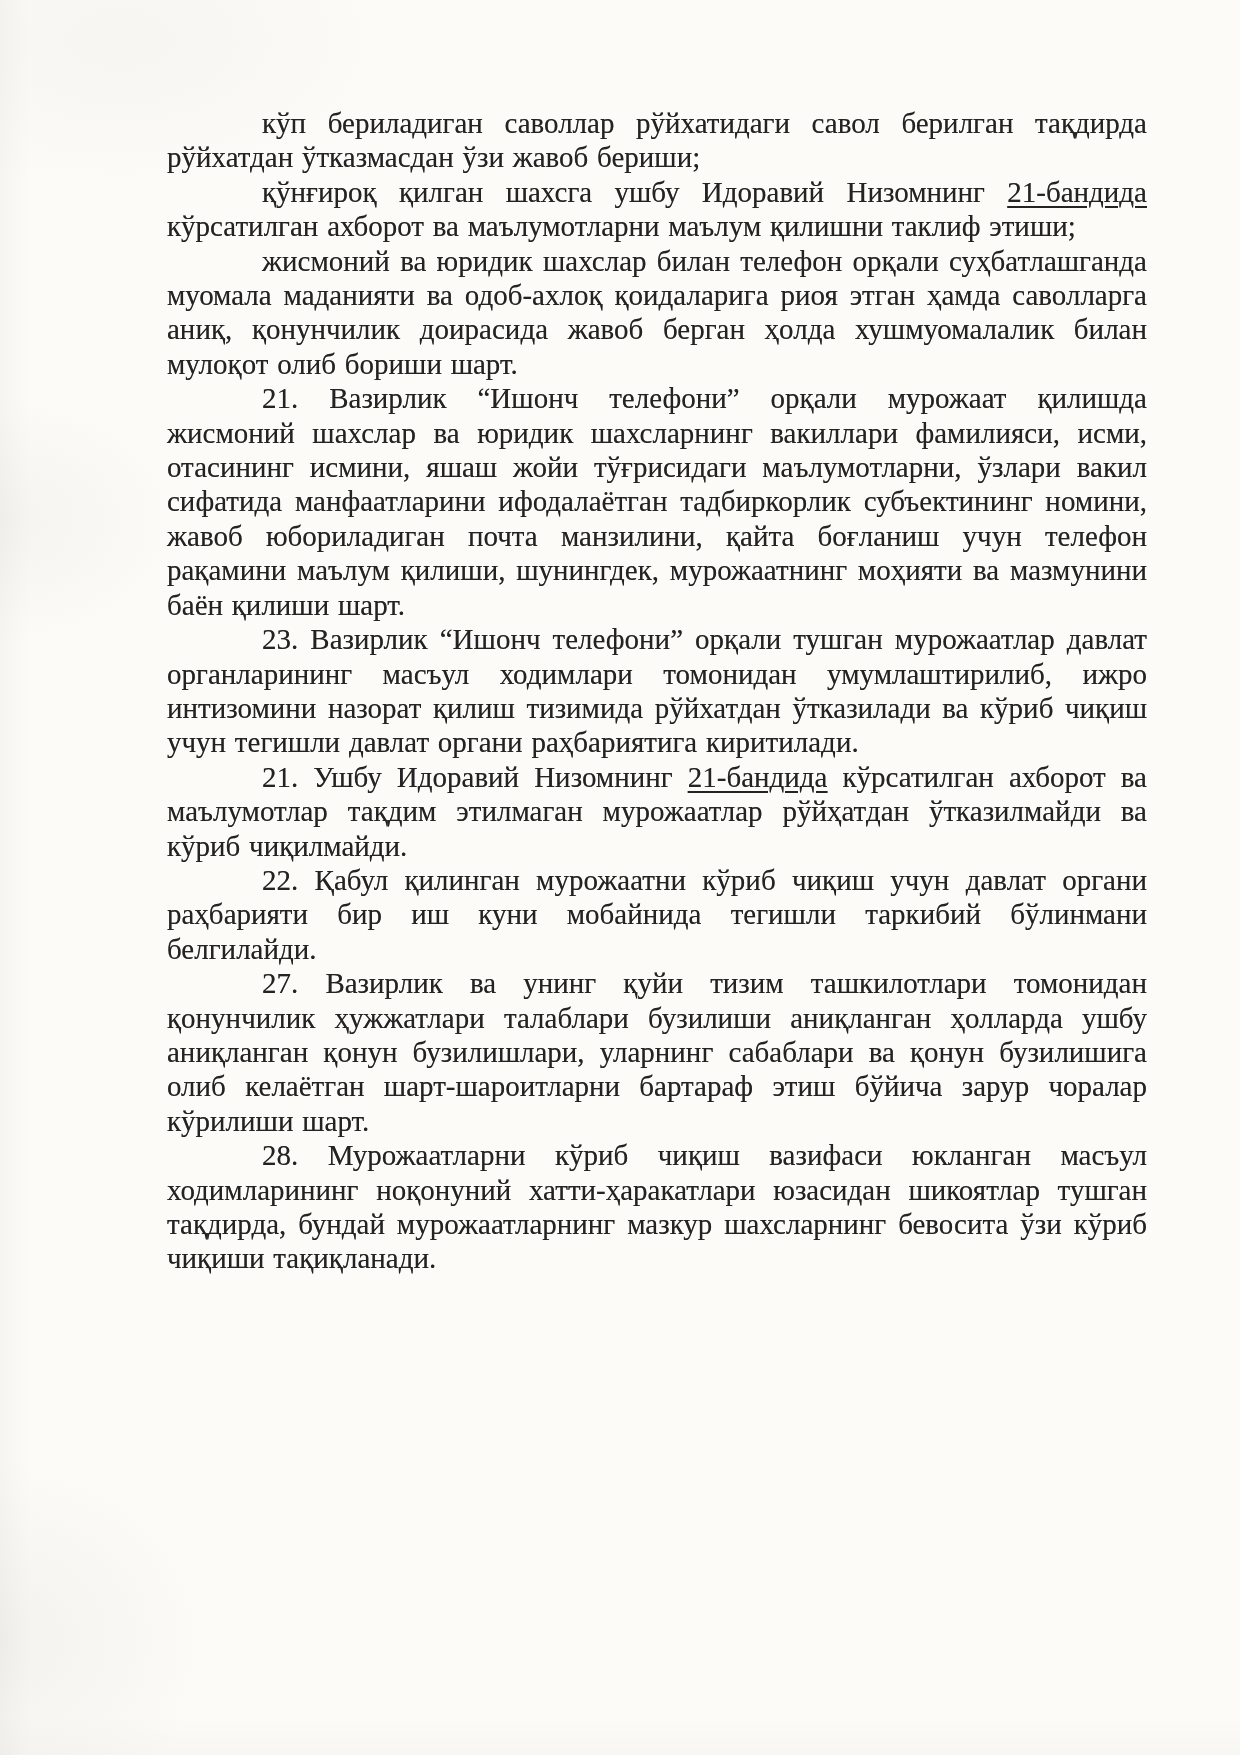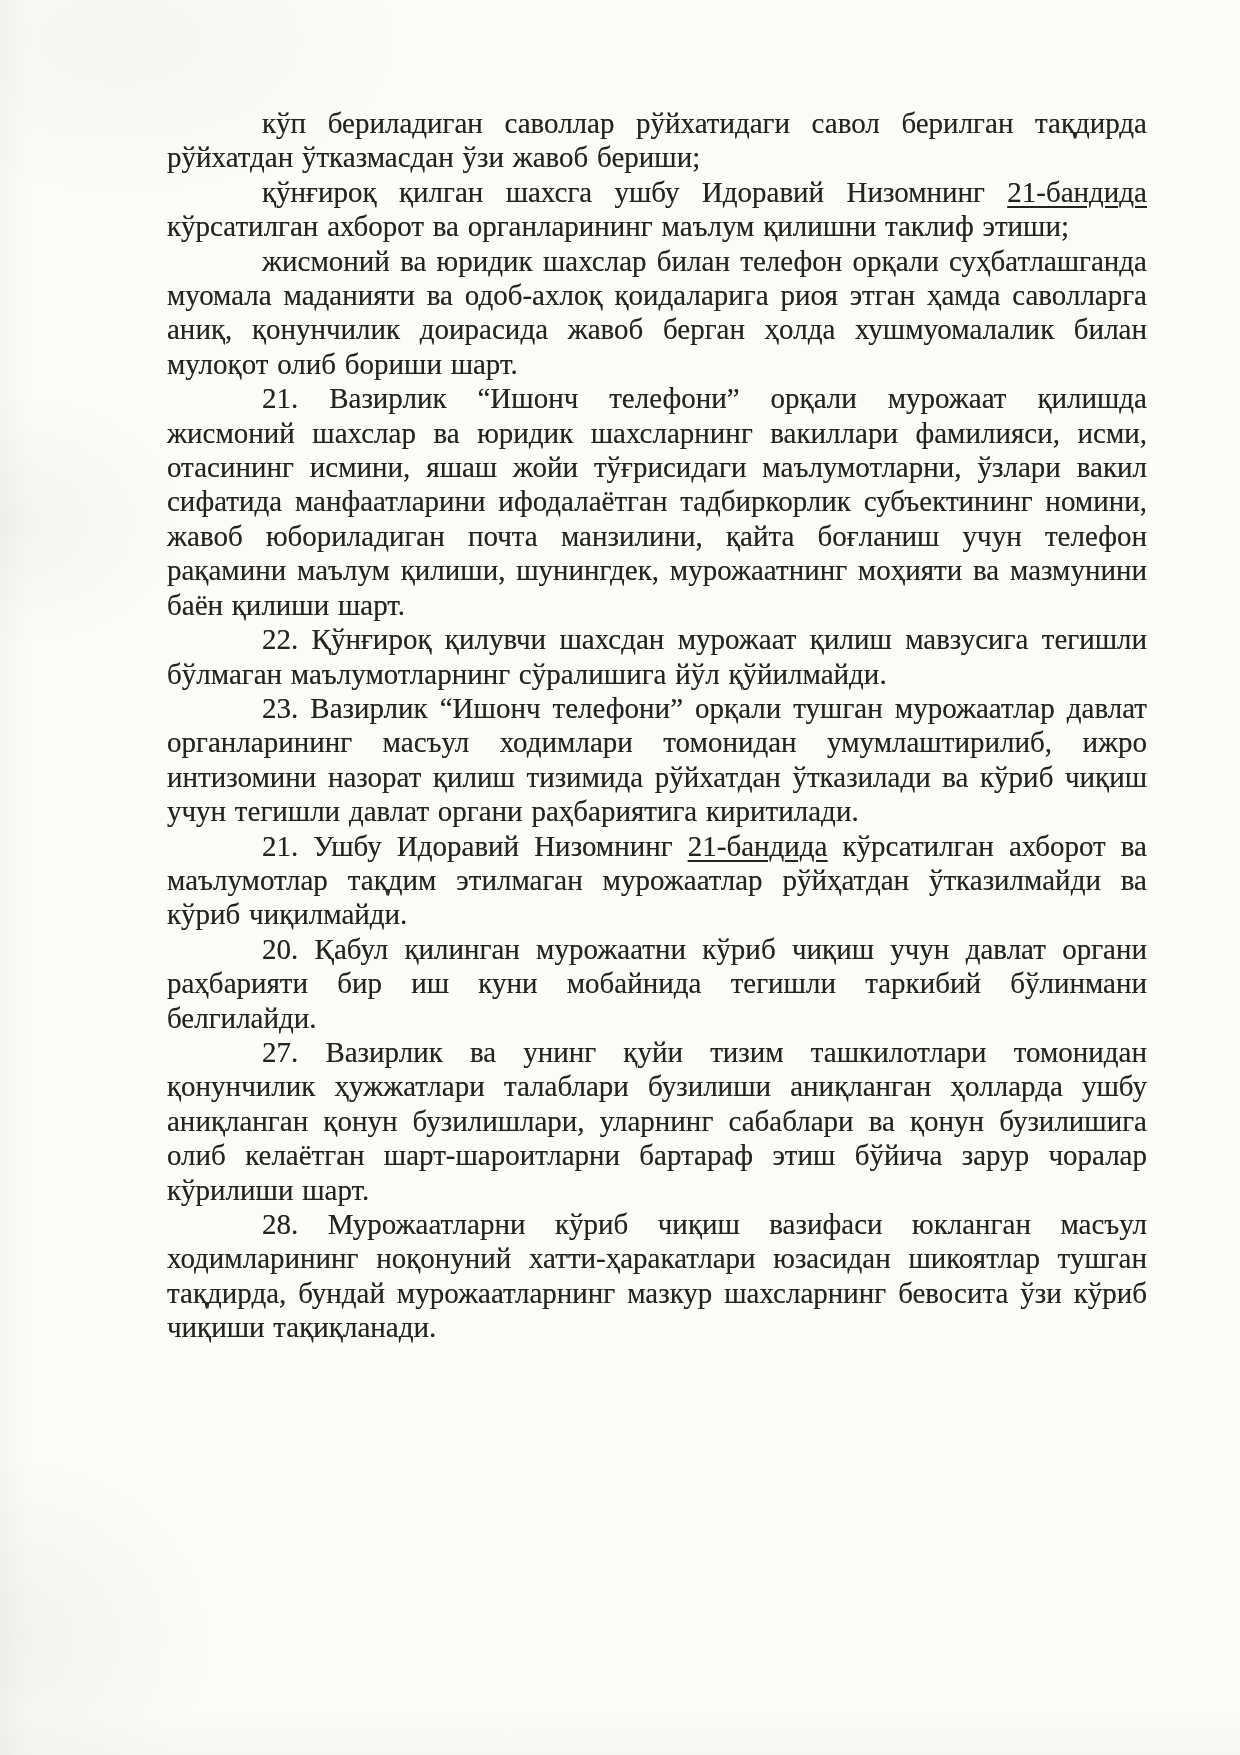--- a/index.html
+++ b/index.html
@@ -50,23 +50,22 @@
     text-decoration-thickness: 1.5px;
     text-underline-offset: 4px;
   }
 </style>
 </head>
 <body>
 
 <div class="page">
   <div class="text-block" id="doc-body">
       <p class="para"><span>кўп бериладиган саволлар рўйхатидаги савол берилган тақдирда рўйхатдан ўтказмасдан ўзи жавоб бериши;</span></p>
-      <p class="para"><span>қўнғироқ қилган шахсга ушбу Идоравий Низомнинг </span><span class="u">21-бандида</span><span> кўрсатилган ахборот ва органларининг маълум қилишни таклиф этиши;</span></p>
+      <p class="para"><span>қўнғироқ қилган шахсга ушбу Идоравий Низомнинг </span><span class="u">21-бандида</span><span> кўрсатилган ахборот ва маълумотларни маълум қилишни таклиф этиши;</span></p>
       <p class="para"><span>жисмоний ва юридик шахслар билан телефон орқали суҳбатлашганда муомала маданияти ва одоб-ахлоқ қоидаларига риоя этган ҳамда саволларга аниқ, қонунчилик доирасида жавоб берган ҳолда хушмуомалалик билан мулоқот олиб бориши шарт.</span></p>
       <p class="para"><span>21. Вазирлик “Ишонч телефони” орқали мурожаат қилишда жисмоний шахслар ва юридик шахсларнинг вакиллари фамилияси, исми, отасининг исмини, яшаш жойи тўғрисидаги маълумотларни, ўзлари вакил сифатида манфаатларини ифодалаётган тадбиркорлик субъектининг номини, жавоб юбориладиган почта манзилини, қайта боғланиш учун телефон рақамини маълум қилиши, шунингдек, мурожаатнинг моҳияти ва мазмунини баён қилиши шарт.</span></p>
-      <p class="para"><span>22. Қўнғироқ қилувчи шахсдан мурожаат қилиш мавзусига тегишли бўлмаган маълумотларнинг сўралишига йўл қўйилмайди.</span></p>
       <p class="para"><span>23. Вазирлик “Ишонч телефони” орқали тушган мурожаатлар давлат органларининг масъул ходимлари томонидан умумлаштирилиб, ижро интизомини назорат қилиш тизимида рўйхатдан ўтказилади ва кўриб чиқиш учун тегишли давлат органи раҳбариятига киритилади.</span></p>
       <p class="para"><span>21. Ушбу Идоравий Низомнинг </span><span class="u">21-бандида</span><span> кўрсатилган ахборот ва маълумотлар тақдим этилмаган мурожаатлар рўйҳатдан ўтказилмайди ва кўриб чиқилмайди.</span></p>
-      <p class="para"><span>20. Қабул қилинган мурожаатни кўриб чиқиш учун давлат органи раҳбарияти бир иш куни мобайнида тегишли таркибий бўлинмани белгилайди.</span></p>
+      <p class="para"><span>22. Қабул қилинган мурожаатни кўриб чиқиш учун давлат органи раҳбарияти бир иш куни мобайнида тегишли таркибий бўлинмани белгилайди.</span></p>
       <p class="para"><span>27. Вазирлик ва унинг қуйи тизим ташкилотлари томонидан қонунчилик ҳужжатлари талаблари бузилиши аниқланган ҳолларда ушбу аниқланган қонун бузилишлари, уларнинг сабаблари ва қонун бузилишига олиб келаётган шарт-шароитларни бартараф этиш бўйича зарур чоралар кўрилиши шарт.</span></p>
       <p class="para"><span>28. Мурожаатларни кўриб чиқиш вазифаси юкланган масъул ходимларининг ноқонуний хатти-ҳаракатлари юзасидан шикоятлар тушган тақдирда, бундай мурожаатларнинг мазкур шахсларнинг бевосита ўзи кўриб чиқиши тақиқланади.</span></p>
     </div>
 </div>
 
 </body></html>

